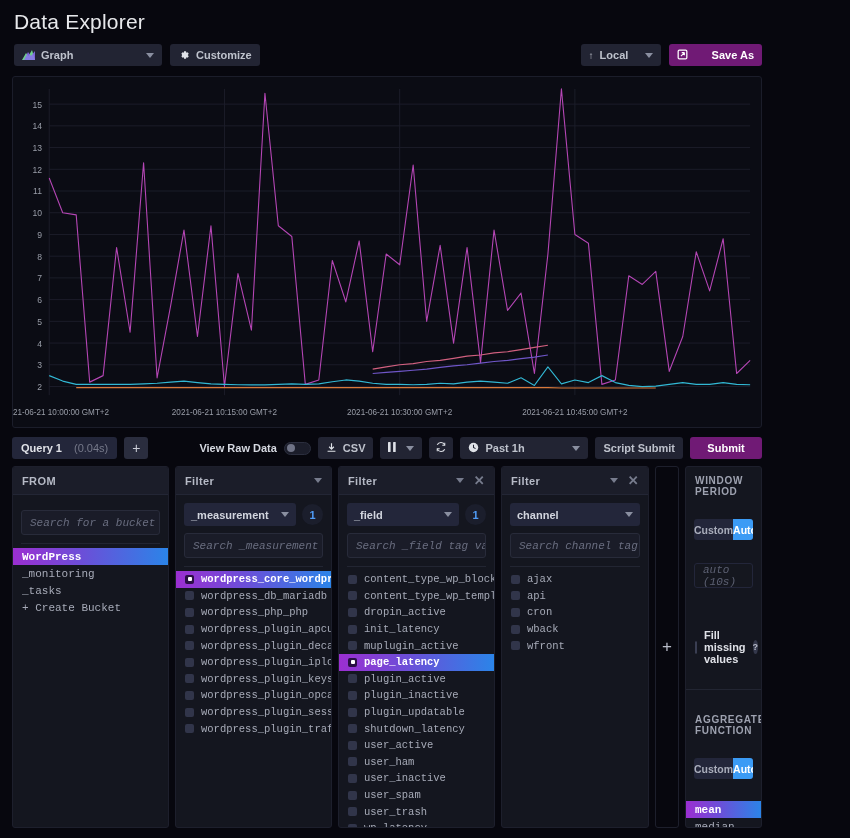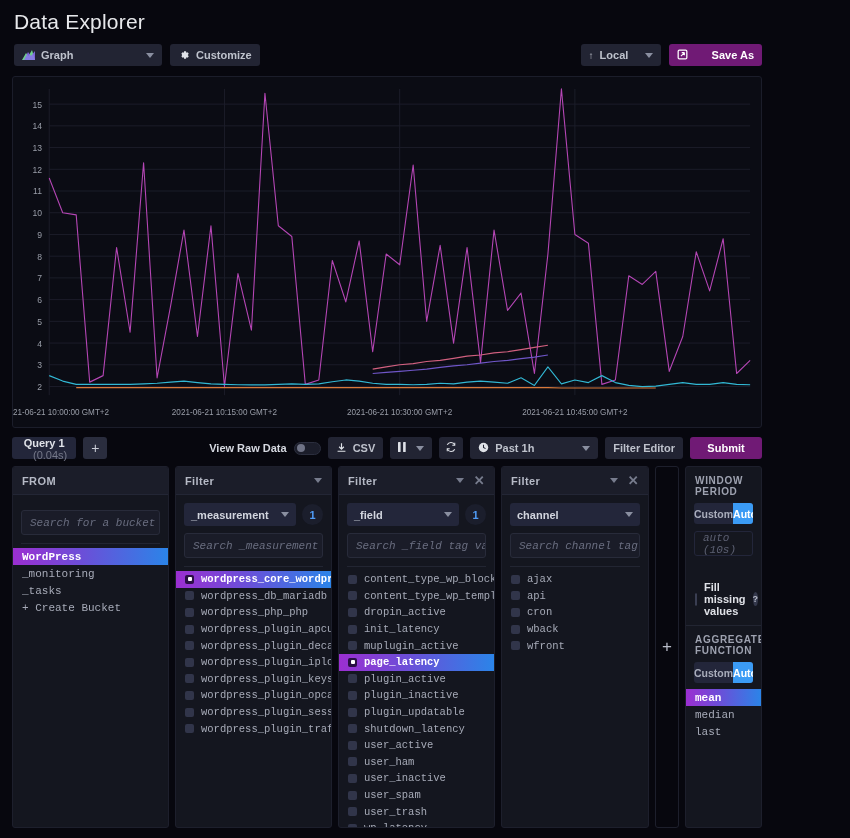--- a/index.html
+++ b/index.html
@@ -44,21 +44,21 @@
   }
   .graph-svg { display: block; width: 100%; height: 100%; }
 
   
   .query-bar {
     display: flex; align-items: center; gap: 7px;
     padding: 9px 12px 7px 12px;
   }
   .query-tab {
     height: 22px; padding: 0 9px; border-radius: 3px; background: #23263a;
-    display: flex; align-items: center; font-size: 11px; font-weight: bold; color: #e0e2e8; flex-direction: column;
+    display: flex; align-items: center; font-size: 11px; font-weight: bold; color: #e0e2e8;
   }
   .query-tab .dur { color: #76798a; font-weight: normal; margin-left: 12px; }
   .plus-btn {
     width: 24px; height: 22px; border-radius: 3px; background: #2a2d3e;
     display: flex; align-items: center; justify-content: center; color: #c9ccd6; font-size: 14px;
   }
   .raw-label { font-size: 11px; font-weight: bold; color: #d5d8e0; }
   .toggle {
     width: 27px; height: 13px; border-radius: 7px; background: #1b1d2a; position: relative;
     border: 1px solid #2b2e3e;
@@ -121,21 +121,21 @@
     background: linear-gradient(90deg, #9b2fd1 0%, #6b4fd8 45%, #2b84e8 100%);
     color: #fff; font-weight: bold;
   }
   .from-card { width: 157px; flex: none; }
   .filter-card { width: 157px; flex: none; }
   .filter-card-3 { width: 148px; flex: none; }
   .addfilter {
     width: 24px; flex: none; display: flex; align-items: center; justify-content: center;
     color: #b9bdc9; font-size: 17px; background: transparent;
   }
-  .right-card { flex: 1; min-width: 0; }
+  .right-card { flex: 1; min-width: 0; gap: 16px; }
   .sec-hd {
     font-size: 10px; font-weight: bold; color: #9ea2b0; letter-spacing: .7px;
     padding: 8px 9px 6px 9px;
   }
   .segment {
     display: flex; margin: 0 8px; height: 21px; border-radius: 3px; overflow: hidden; background: #23263a;
   }
   .segment div {
     flex: 1; display: flex; align-items: center; justify-content: center;
     font-size: 10.5px; font-weight: bold; color: #a9adbb;
@@ -298,21 +298,21 @@
       <span>
         <svg width="11" height="11" viewBox="0 0 14 14">
             <circle cx="7" cy="7" r="6" fill="#dfe2e8"></circle>
             <path d="M7 3.4 L7 7 L9.6 8.4" stroke="#222433" stroke-width="1.3" fill="none"></path>
           </svg>
       </span>
       <span>Past 1h</span>
       <span class="caret"></span>
     </button>
 
-    <button class="btn">Filter Editor</button>
+    <button class="btn">Script Submit</button>
     <button class="btn blue" style="width:72px;justify-content:center;">
       <span>Submit</span>
     </button>
   </div>
 
   <div class="builder">
 
     <div class="card from-card">
       <div class="card-hd">
         <span class="ttl">FROM</span>

